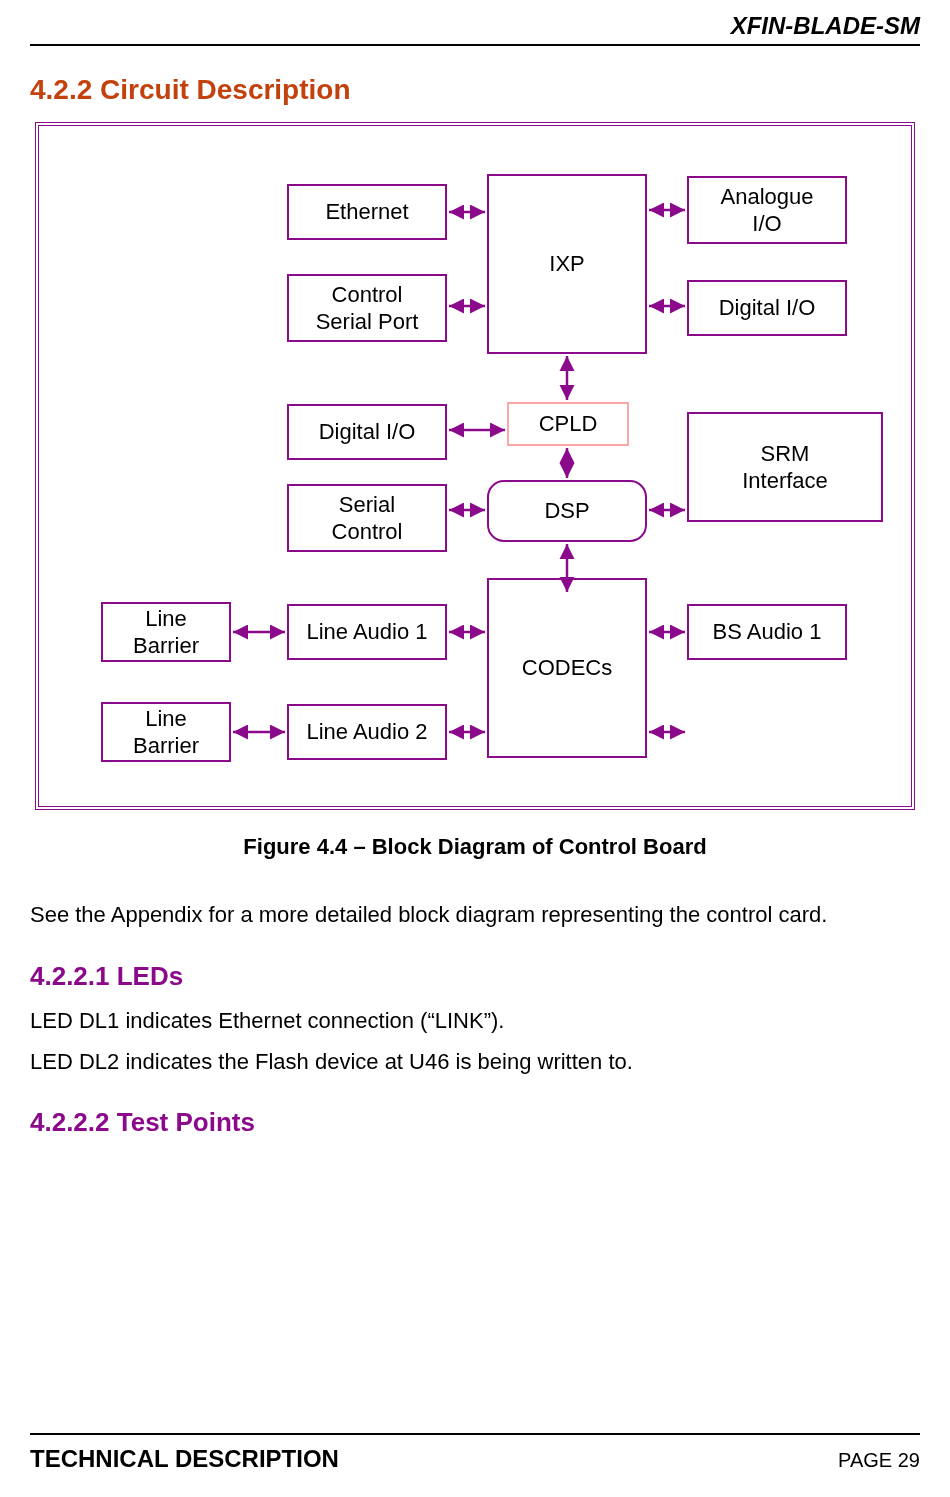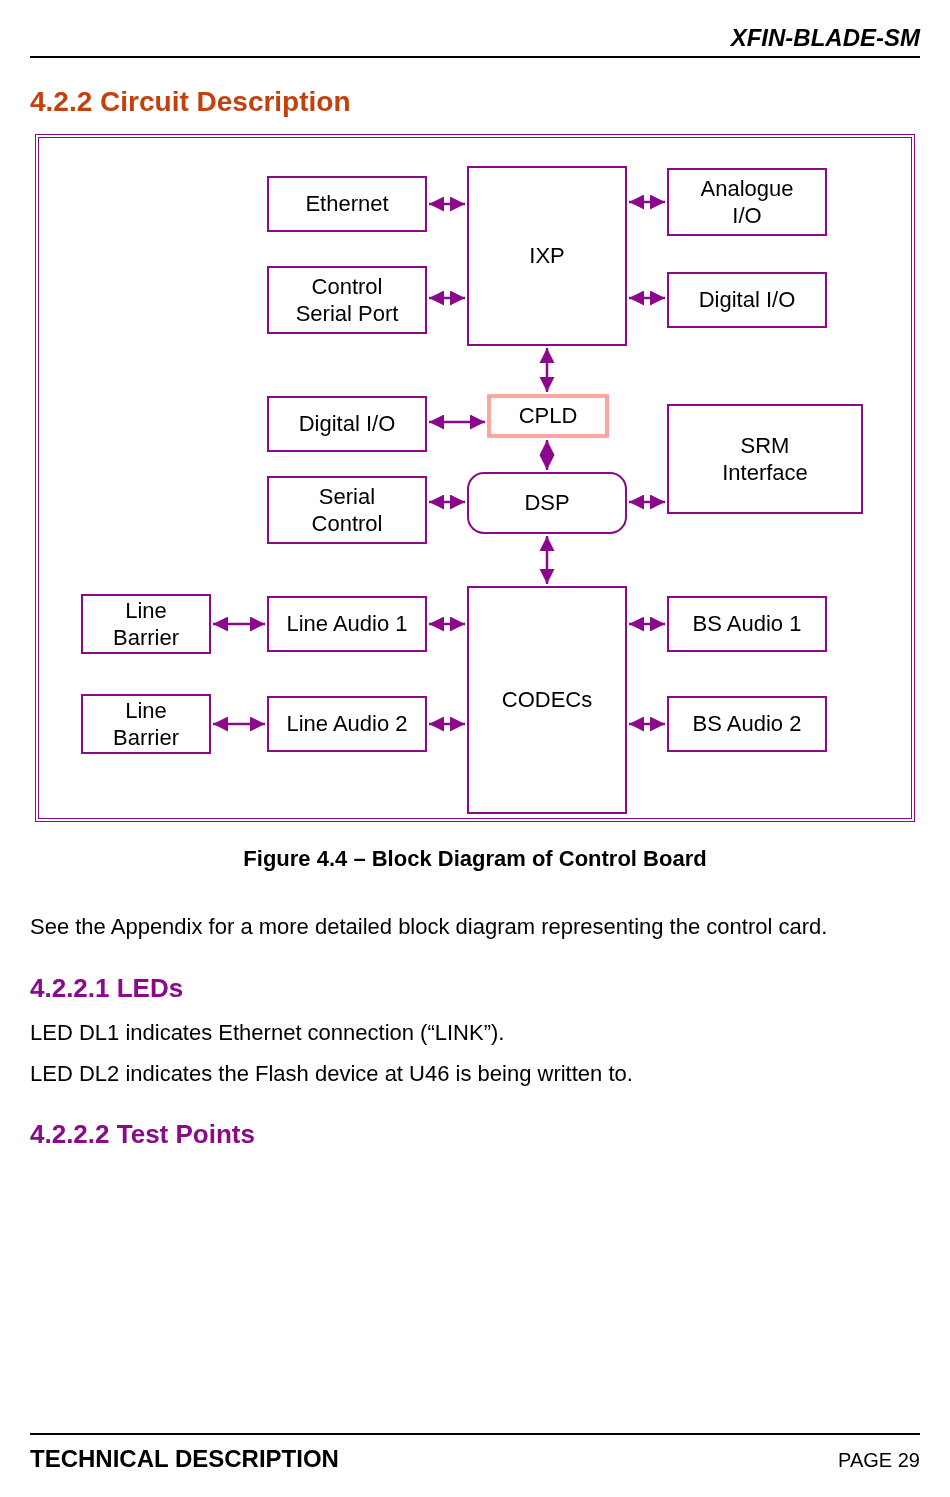--- a/index.html
+++ b/index.html
@@ -14,21 +14,21 @@
     .page {
       padding: 0 30px;
       position: relative;
       height: 100%;
     }
     .header-right {
       text-align: right;
       font-weight: bold;
       font-style: italic;
       font-size: 24px;
-      padding-top: 24px;
+      padding-top: 12px;
       padding-bottom: 4px;
     }
     .hr-top {
       border: none;
       border-top: 2px solid #000;
       margin-bottom: 28px;
     }
     .section-heading {
       color: #c2410c;
       font-weight: bold;
@@ -37,21 +37,21 @@
     }
     .sub-heading {
       color: #8b0a8b;
       font-weight: bold;
       font-size: 26px;
       margin-top: 30px;
       margin-bottom: 14px;
     }
     .diagram-frame {
       border: 4px double #8b0a8b;
-      padding: 8px;
+      padding: 28px;
       margin: 13px auto;
       width: 880px;
       height: 688px;
       position: relative;
     }
     .diagram-inner {
       position: relative;
       width: 100%;
       height: 100%;
     }
@@ -60,21 +60,21 @@
       border: 2px solid #8b0a8b;
       background: #fff;
       display: flex;
       align-items: center;
       justify-content: center;
       text-align: center;
       font-size: 22px;
       line-height: 1.25;
     }
     .box-black {
-      border: 4px solid #fca5a5;
+      border: 2px solid #fca5a5;
     }
     .figure-caption {
       text-align: center;
       font-weight: bold;
       font-size: 22px;
       margin-top: 24px;
       margin-bottom: 40px;
     }
     .body-text {
       font-size: 22px;
@@ -128,26 +128,25 @@
       <div class="box" style="left:220px; top:250px; width:160px; height:56px;">Digital I/O</div>
       <div class="box box-black" style="left:440px; top:248px; width:122px; height:44px;">CPLD</div>
 
       <div class="box" style="left:620px; top:258px; width:196px; height:110px;">SRM<br>Interface</div>
 
       <div class="box" style="left:220px; top:330px; width:160px; height:68px;">Serial<br>Control</div>
       <div class="box" style="left:420px; top:326px; width:160px; height:62px;border-radius:17px;">DSP</div>
 
       <div class="box" style="left:34px; top:448px; width:130px; height:60px;">Line<br>Barrier</div>
       <div class="box" style="left:220px; top:450px; width:160px; height:56px;">Line Audio 1</div>
-      <div class="box" style="left:420px; top:440px; width:160px; height:228px;">CODECs</div>
+      <div class="box" style="left:420px; top:424px; width:160px; height:180px;">CODECs</div>
       <div class="box" style="left:620px; top:450px; width:160px; height:56px;">BS Audio 1</div>
 
       <div class="box" style="left:34px; top:548px; width:130px; height:60px;">Line<br>Barrier</div>
       <div class="box" style="left:220px; top:550px; width:160px; height:56px;">Line Audio 2</div>
-      <div class="box" style="left:620px; top:550px; width:160px; height:56px;">BS Audio 2</div>
 
       <svg width="100%" height="100%" style="position:absolute; left:0; top:0; pointer-events:none;">
         <defs>
           <marker id="ah" markerWidth="8" markerHeight="8" refX="6" refY="3" orient="auto">
             <path d="M0,0 L6,3 L0,6 Z" fill="#8b0a8b"></path>
           </marker>
           <marker id="ahs" markerWidth="8" markerHeight="8" refX="0" refY="3" orient="auto">
             <path d="M6,0 L0,3 L6,6 Z" fill="#8b0a8b"></path>
           </marker>
         </defs>

